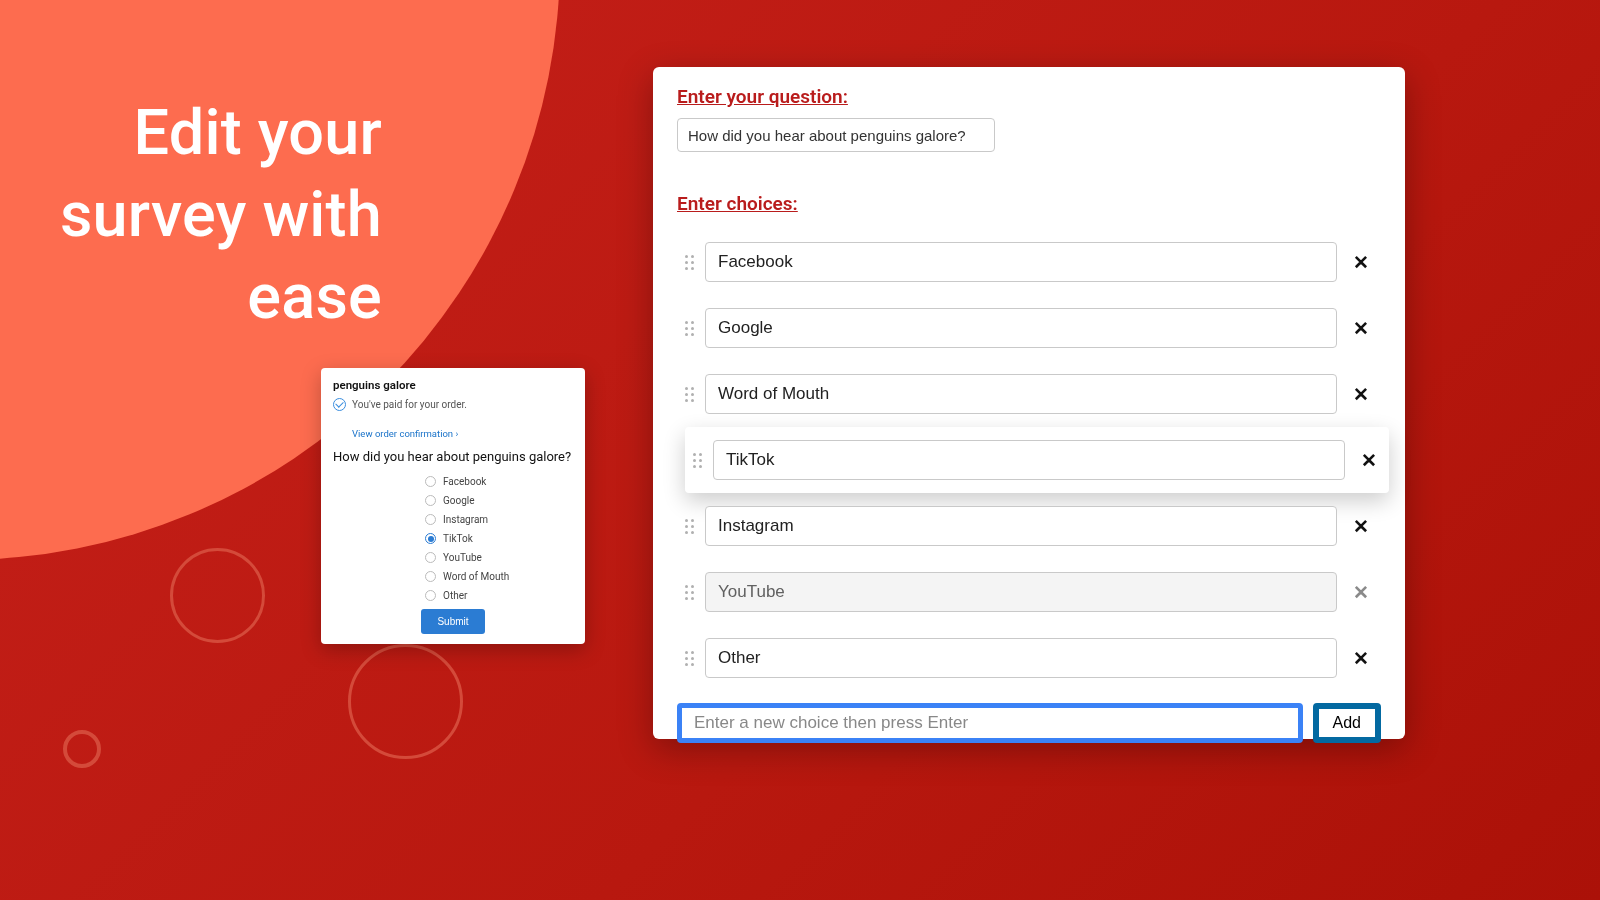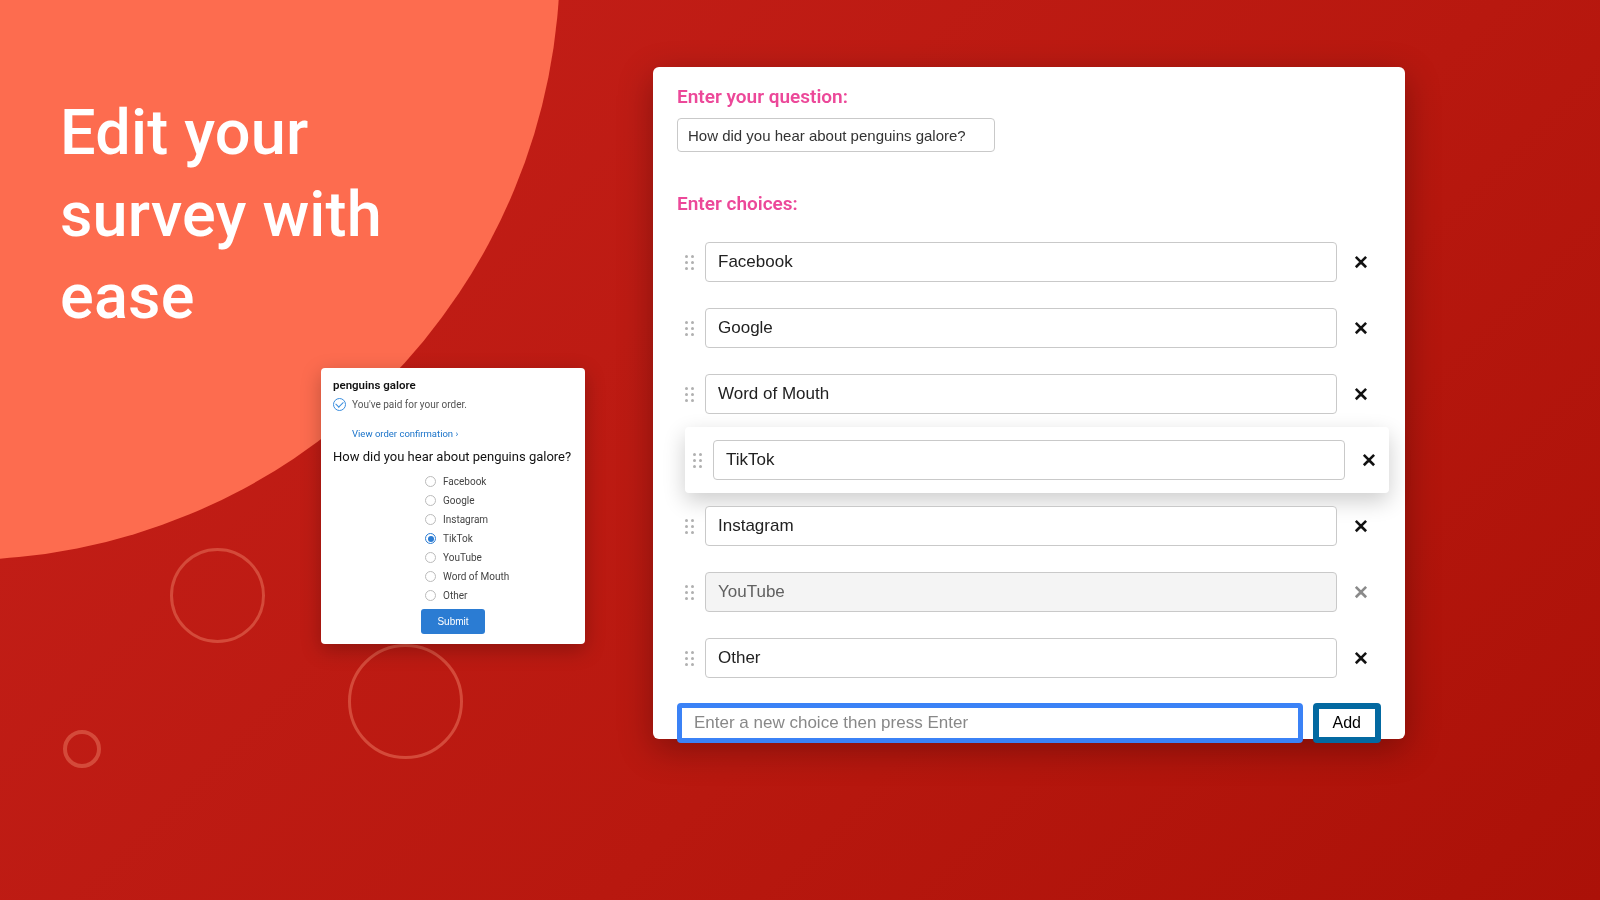--- a/index.html
+++ b/index.html
@@ -33,20 +33,21 @@
   
   .headline {
     position: absolute;
     left: 60px;
     top: 92px;
     color: #fff;
     font-size: 63px;
     line-height: 1.3;
     font-weight: 500;
     letter-spacing: 0.2px;
+    text-align: right;
   }
   
   .preview {
     position: absolute;
     left: 321px;
     top: 368px;
     width: 264px;
     height: 276px;
     background: #fff;
     border-radius: 4px;
@@ -82,21 +83,21 @@
     position: absolute;
     left: 653px;
     top: 67px;
     width: 752px;
     height: 672px;
     background: #fff;
     border-radius: 6px;
     box-shadow: 0 10px 35px rgba(0,0,0,0.3);
     padding: 18px 24px 22px 24px;
   }
-  .editor .label { font-size: 19px; font-weight: 600; color:#ec4899; margin-bottom: 10px; }
+  .editor .label { font-size: 19px; font-weight: 600; color:#b91c1c; margin-bottom: 10px; text-decoration: underline; }
   .editor .q-input {
     width: 318px;
     height: 34px;
     border: 1px solid #c9c9c9;
     border-radius: 4px;
     padding: 0 10px;
     font-size: 15px;
     color:#333;
     background:#fff;
   }

